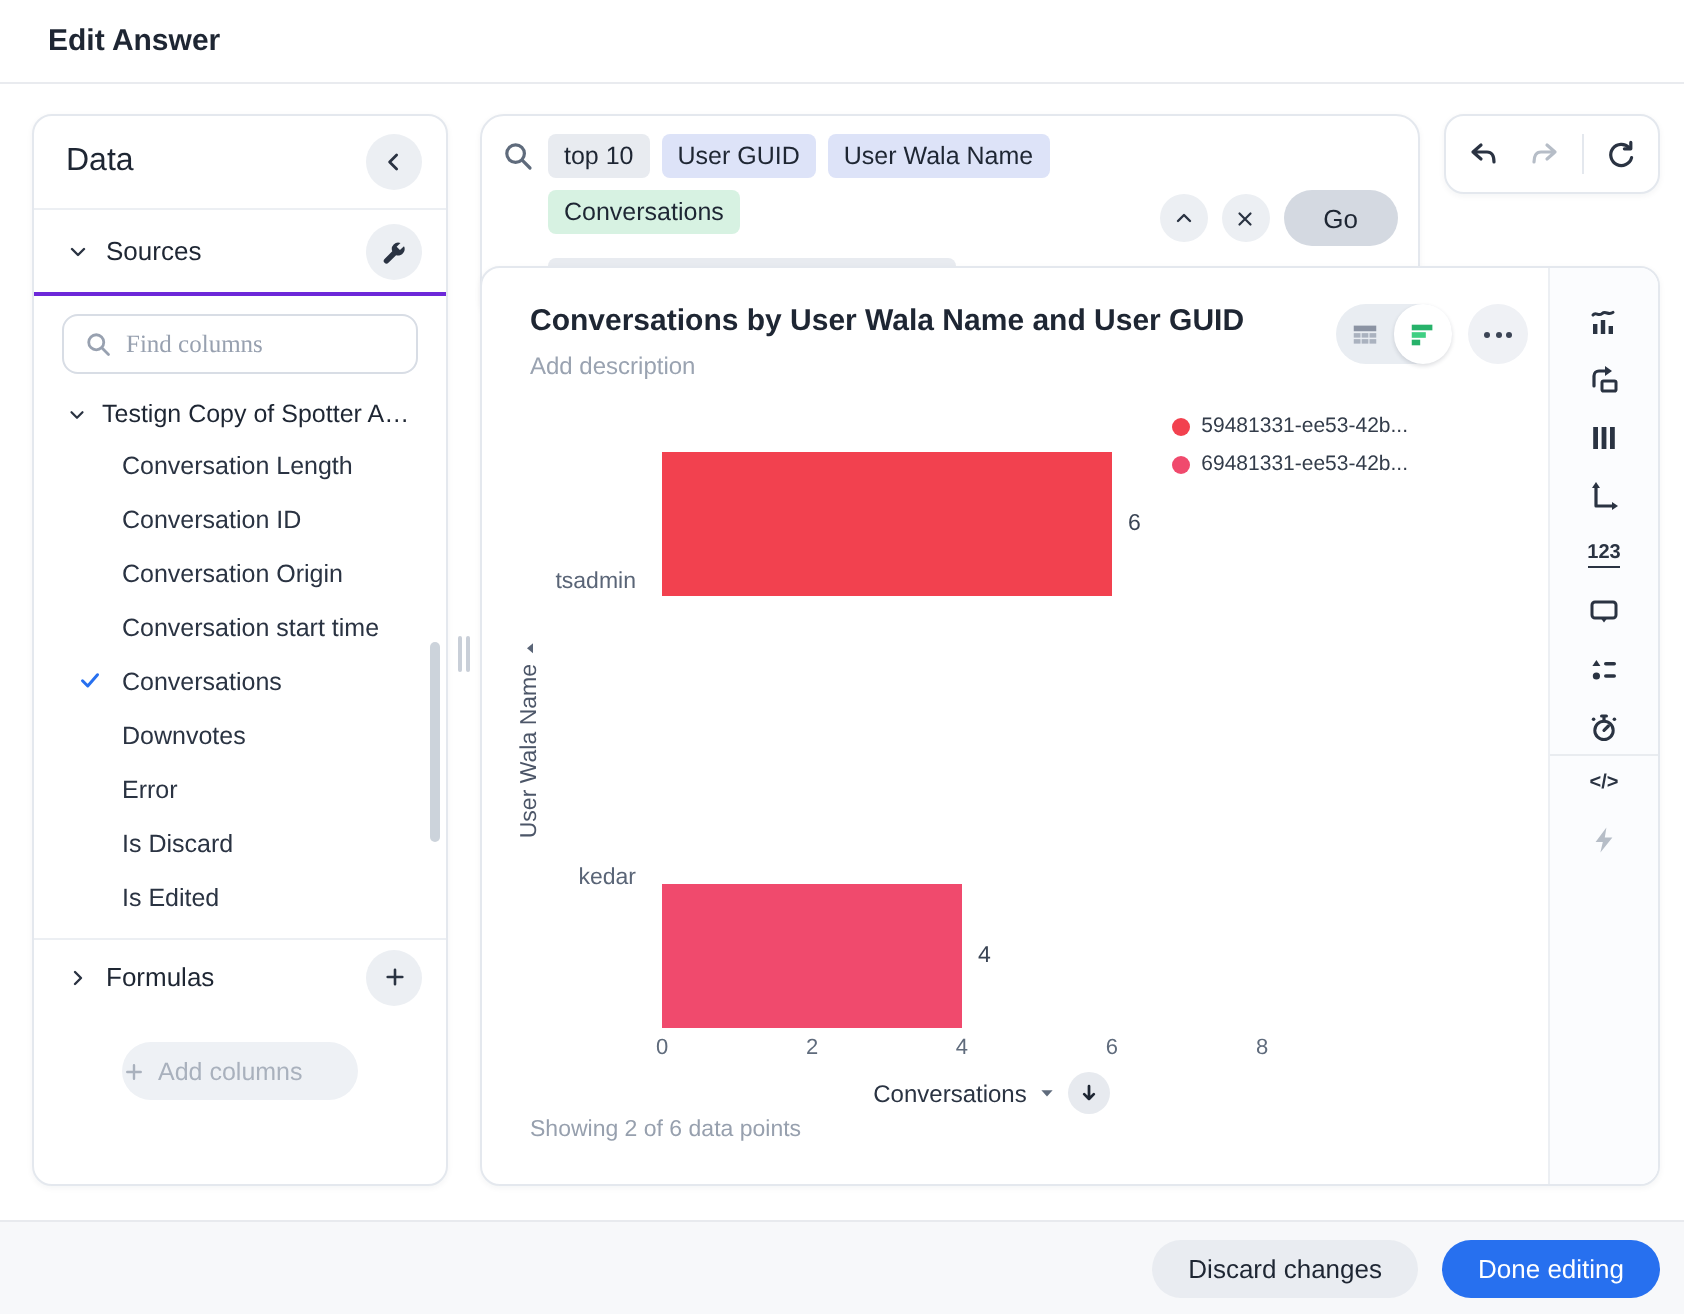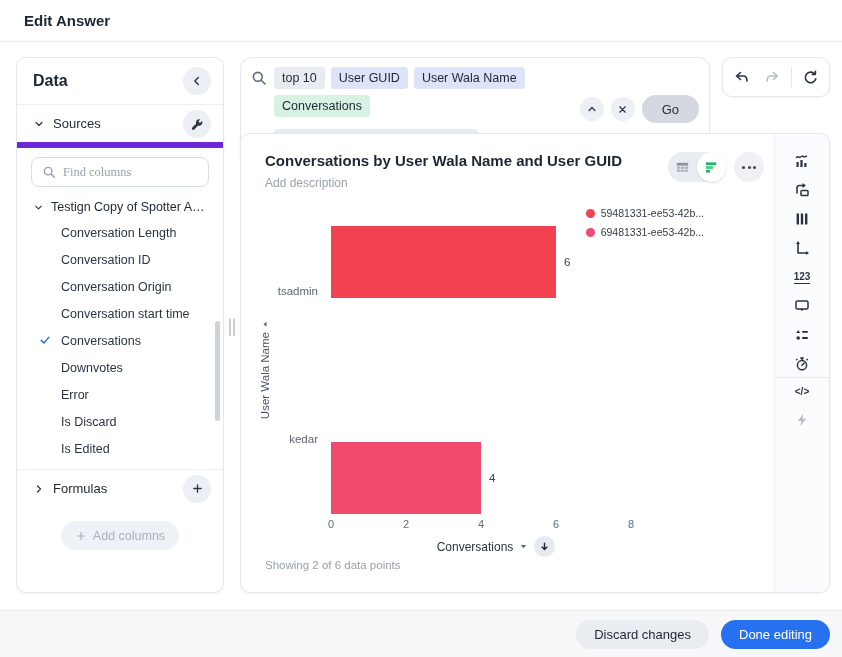--- a/index.html
+++ b/index.html
@@ -13,39 +13,39 @@
   .ic { stroke:#2a3342; stroke-width:1.6; fill:none; stroke-linecap:round; stroke-linejoin:round; }
 
   
   .top-header { position:absolute; left:0; top:0; right:0; height:42px; border-bottom:1px solid #e9ebef; background:#fff; }
   .page-title { position:absolute; left:24px; top:12px; font-size:15px; font-weight:bold; color:#1e2633; }
 
   
   .data-panel { position:absolute; left:16px; top:57px; width:208px; height:536px;
     border:1px solid #e4e8ee; border-radius:10px; background:#fff; box-shadow:0 1px 3px rgba(25,35,55,.05); }
   .panel-header { height:47px; border-bottom:1px solid #eceff3; display:flex; align-items:center; justify-content:space-between; padding:0 12px 0 16px; }
-  .panel-title { font-size:16px; font-weight:bold; }
+  .panel-title { font-size:16px; font-weight:normal; }
   .circle-btn { width:28px; height:28px; border-radius:50%; background:#eceff3; display:flex; align-items:center; justify-content:center; cursor:pointer; flex:0 0 auto; }
   .circle-btn.small { width:24px; height:24px; }
   .sources-row, .section-row { display:flex; align-items:center; gap:8px; padding:0 12px 0 16px; }
-  .sources-row { height:43px; border-bottom:6px solid #6d28d9; }
+  .sources-row { height:43px; border-bottom:2px solid #6d28d9; }
   .section-row { height:38px; border-top:1px solid #eceff3; }
   .row-label { font-size:13px; color:#1e2633; }
   .spacer { margin-left:auto; }
   .find-box { margin:9px 14px 4px; height:30px; border:1px solid #d8dde5; border-radius:8px; display:flex; align-items:center; gap:7px; padding:0 10px; background:#fff; }
   .find-box input { border:none; outline:none; width:130px; font-size:12.5px; font-family:Liberation Serif, serif; color:#2a3342; background:transparent; }
   .find-box input::placeholder { color:#98a1b0; }
   .tree { position:relative; padding-top:4px; height:278px; overflow:hidden; }
   .tree-parent { display:flex; align-items:center; gap:7px; padding:5px 8px 5px 16px; font-size:12.5px; white-space:nowrap; cursor:pointer; }
   .tree-parent span { overflow:hidden; text-overflow:ellipsis; max-width:160px; }
   .tree-item { position:relative; padding:6.5px 8px 6.5px 44px; font-size:12.5px; color:#2a3342; white-space:nowrap; cursor:pointer; }
   .tree-item .check { position:absolute; left:22px; top:7px; }
   .scroll-thumb { position:absolute; right:3px; top:130px; width:5px; height:100px; border-radius:3px; background:#ccd3db; }
   .add-columns { margin:14px auto 0; width:118px; height:29px; border-radius:16px; background:#eef1f5; color:#a9b1bd;
-    font-size:12.5px; display:flex; align-items:center; justify-content:center; gap:6px; cursor:pointer; }
+    font-size:12.5px; display:flex; align-items:center; justify-content:flex-start; gap:6px; cursor:pointer; }
 
   
   .search-card { position:absolute; left:240px; top:57px; width:470px; min-height:62px;
     border:1px solid #e4e8ee; border-radius:12px; background:#fff; box-shadow:0 1px 3px rgba(25,35,55,.05);
     display:flex; padding:9px 10px; gap:7px; }
   .search-icon-wrap { padding-top:3px; }
   .token-zone { flex:1; display:flex; flex-wrap:wrap; gap:6px; align-content:flex-start; }
   .token { height:22px; display:flex; align-items:center; padding:0 8px; border-radius:4px; font-size:12.5px; color:#1e2633; cursor:pointer; white-space:nowrap; }
   .tk-grey { background:#e8ebf0; }
   .tk-lavender { background:#dde3f8; }

